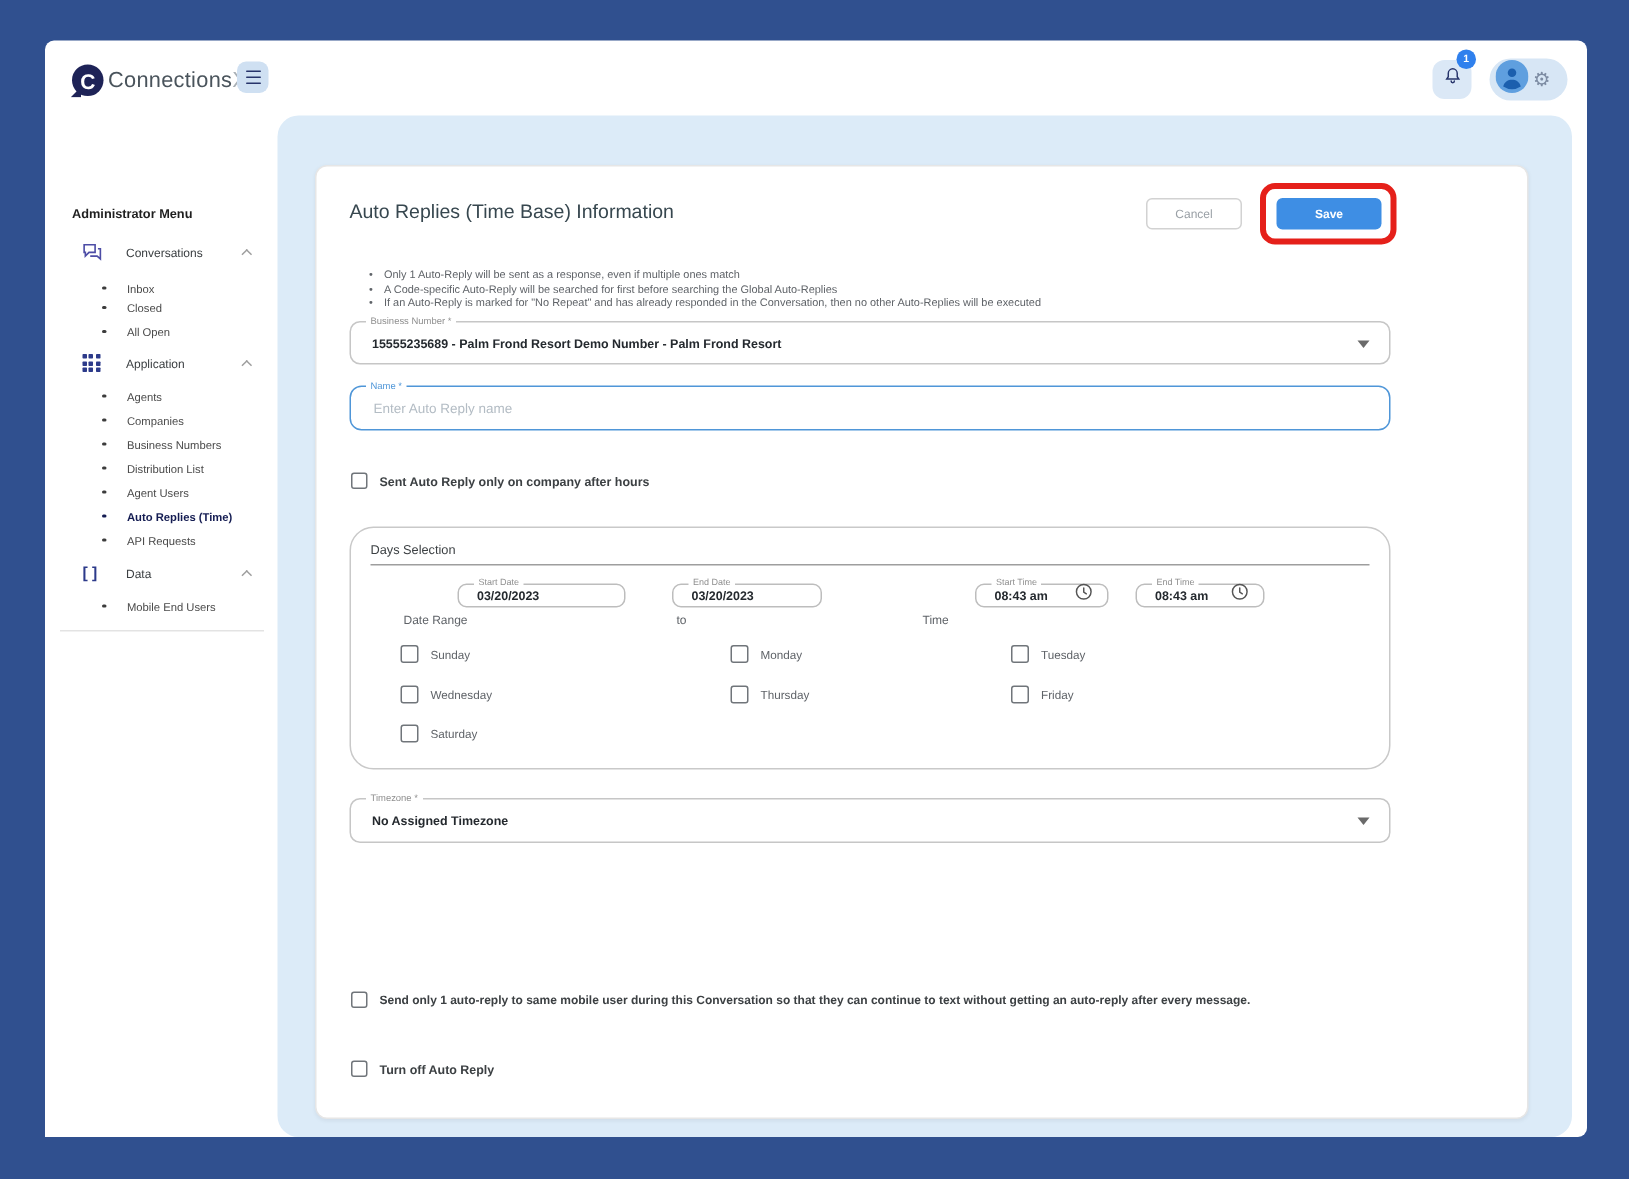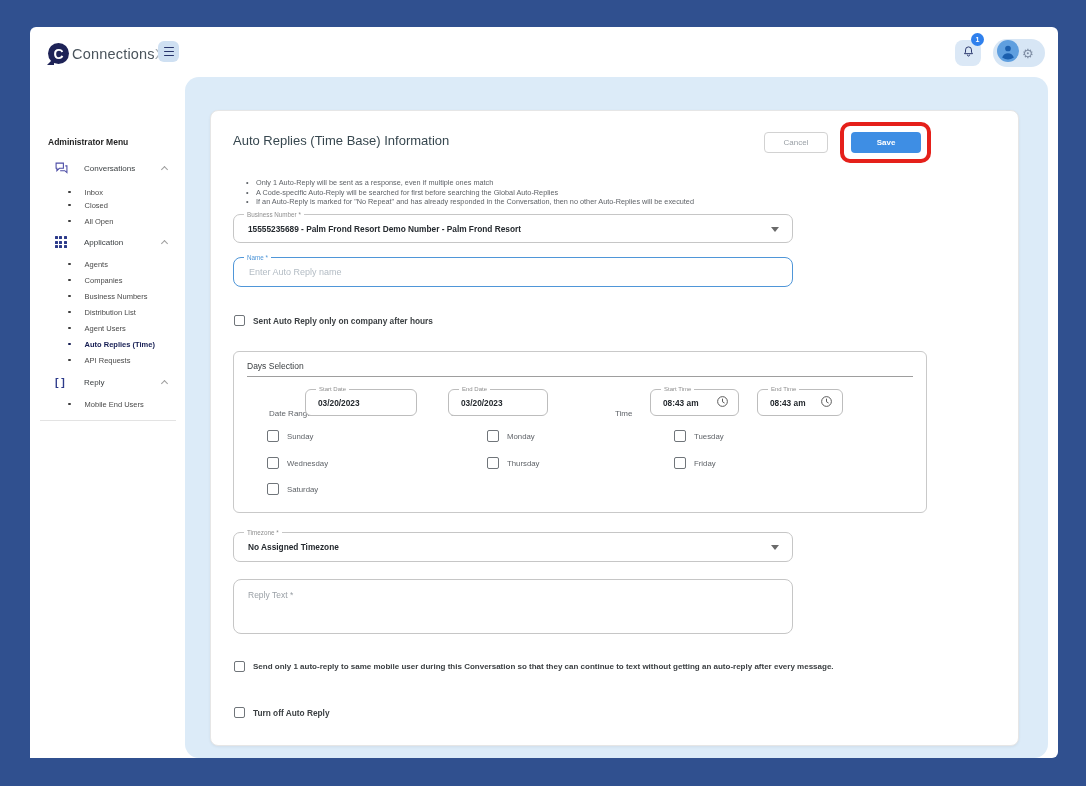--- a/index.html
+++ b/index.html
@@ -51,21 +51,21 @@
     border-radius:8px;box-shadow:0 1px 3px rgba(0,0,0,.06);}
   .form-title{position:absolute;left:22px;top:22px;font-size:13px;font-weight:normal;color:#37474f;}
   .btn{display:flex;align-items:center;justify-content:center;border-radius:4px;font-size:8px;cursor:pointer;}
   .btn-cancel{position:absolute;left:553px;top:21px;width:64px;height:21px;border:1px solid #d2d2d2;color:#9aa0a6;background:#fff;}
   .btn-save{position:absolute;left:640px;top:21px;width:70px;height:21px;background:#3e8ee4;color:#fff;font-weight:bold;border:none;}
   .red-box{position:absolute;left:629px;top:11px;width:91px;height:41px;border:4.5px solid #e5201a;border-radius:10px;pointer-events:none;}
   .notes{position:absolute;left:35px;top:67px;font-size:7.3px;color:#5f6368;line-height:9.6px;}
   .notes .n-row{display:flex;}
   .notes .bullet{width:10px;color:#5f6368;}
 
-  .field{position:absolute;left:22px;width:560px;border:1px solid #c6c6c6;border-radius:7px;background:#fff;}
+  .field{position:absolute;left:22px;width:694px;border:1px solid #c6c6c6;border-radius:7px;background:#fff;}
   .float-label{position:absolute;top:-4px;left:10px;background:#fff;padding:0 3px;font-size:6.3px;color:#8f8f8f;white-space:nowrap;}
   .field-value{position:absolute;left:14px;top:0;bottom:0;display:flex;align-items:center;
     font-size:8.3px;font-weight:bold;color:#24292e;}
   .caret{position:absolute;right:13px;top:50%;margin-top:-2px;width:0;height:0;
     border-left:4px solid transparent;border-right:4px solid transparent;border-top:5px solid #6a6a6a;}
   .f-business{top:103px;height:29px;}
   .f-name{top:146px;height:30px;border:1.5px solid #4f96d8;border-radius:8px;}
   .f-name .float-label{color:#4f96d8;}
   .f-name input{position:absolute;left:13px;top:0;width:660px;height:100%;border:none;outline:none;
     font-family:inherit;font-size:9px;color:#222;background:transparent;}
@@ -73,25 +73,25 @@
   .f-timezone{top:421px;height:30px;}
   .f-reply{top:468px;height:55px;border-radius:8px;}
   .f-reply textarea{position:absolute;left:12px;top:8px;width:668px;height:40px;border:none;outline:none;resize:none;
     font-family:inherit;font-size:8.5px;color:#222;background:transparent;}
   .f-reply textarea::placeholder{color:#9aa0a6;}
 
   .ckrow{position:absolute;display:flex;align-items:center;font-weight:bold;}
   .ckbox{width:11px;height:11px;border:1.5px solid #70757a;border-radius:2px;background:#fff;flex:none;cursor:pointer;}
   .cklabel{margin-left:8px;font-size:8.3px;color:#3c4043;white-space:nowrap;}
 
-  .days-panel{position:absolute;left:22px;top:240px;width:694px;height:162px;border:1px solid #c9c9c9;border-radius:6px;}
+  .days-panel{position:absolute;left:22px;top:240px;width:694px;height:162px;border:1px solid #c9c9c9;border-radius:16px;}
   .days-title{position:absolute;left:13px;top:9px;font-size:8.5px;color:#3c4043;}
   .days-divider{position:absolute;left:13px;right:13px;top:24px;height:1px;background:#9e9e9e;}
   .inline-lbl{position:absolute;font-size:8px;color:#5f6368;padding-left:20px;}
-  .mini-field{position:absolute;top:37px;height:27px;border:1px solid #bdbdbd;border-radius:6px;background:#fff;text-align:center;}
+  .mini-field{position:absolute;top:37px;height:16px;border:1px solid #bdbdbd;border-radius:6px;background:#fff;text-align:center;}
   .mini-field .float-label{font-size:6px;}
   .mini-field .field-value{left:12px;font-size:8.3px;}
   .clock{position:absolute;right:9px;top:50%;transform:translateY(-50%);}
   .day-ck{position:absolute;display:flex;align-items:center;}
   .day-ck .ckbox{width:12px;height:12px;}
   .day-ck .cklabel{font-size:7.8px;color:#5f6368;}
 </style>
 </head>
 <body>
 
@@ -197,21 +197,21 @@
       </div>
     <div class="nav-item" style="top:277px">
         <span class="dot"></span>
         <span class="ilabel">API Requests</span>
       </div>
 
     <div class="nav-section" style="top:298px">
       <span class="nicon">
           <span class="brackets">[ ]</span>
         </span>
-      <span class="nlabel">Reply</span>
+      <span class="nlabel">Data</span>
       <span class="chev"></span>
     </div>
     <div class="nav-item" style="top:321px">
         <span class="dot"></span>
         <span class="ilabel">Mobile End Users</span>
       </div>
 
     <div class="side-divider"></div>
   </div>
 
@@ -321,23 +321,20 @@
             <span class="cklabel">Saturday</span>
           </div>
       </div>
 
       <div class="field f-timezone">
         <span class="float-label">Timezone *</span>
         <span class="field-value">No Assigned Timezone</span>
         <span class="caret"></span>
       </div>
 
-      <div class="field f-reply">
-        <textarea placeholder="Reply Text *" style=""></textarea>
-      </div>
 
       <div class="ckrow" style="left:23px;top:550px">
         <span class="ckbox"></span>
         <span class="cklabel" style="font-size:8px">Send only 1 auto-reply to same mobile user during this Conversation so that they can continue to text without getting an auto-reply after every message.</span>
       </div>
 
       <div class="ckrow" style="left:23px;top:596px">
         <span class="ckbox"></span>
         <span class="cklabel">Turn off Auto Reply</span>
       </div>

